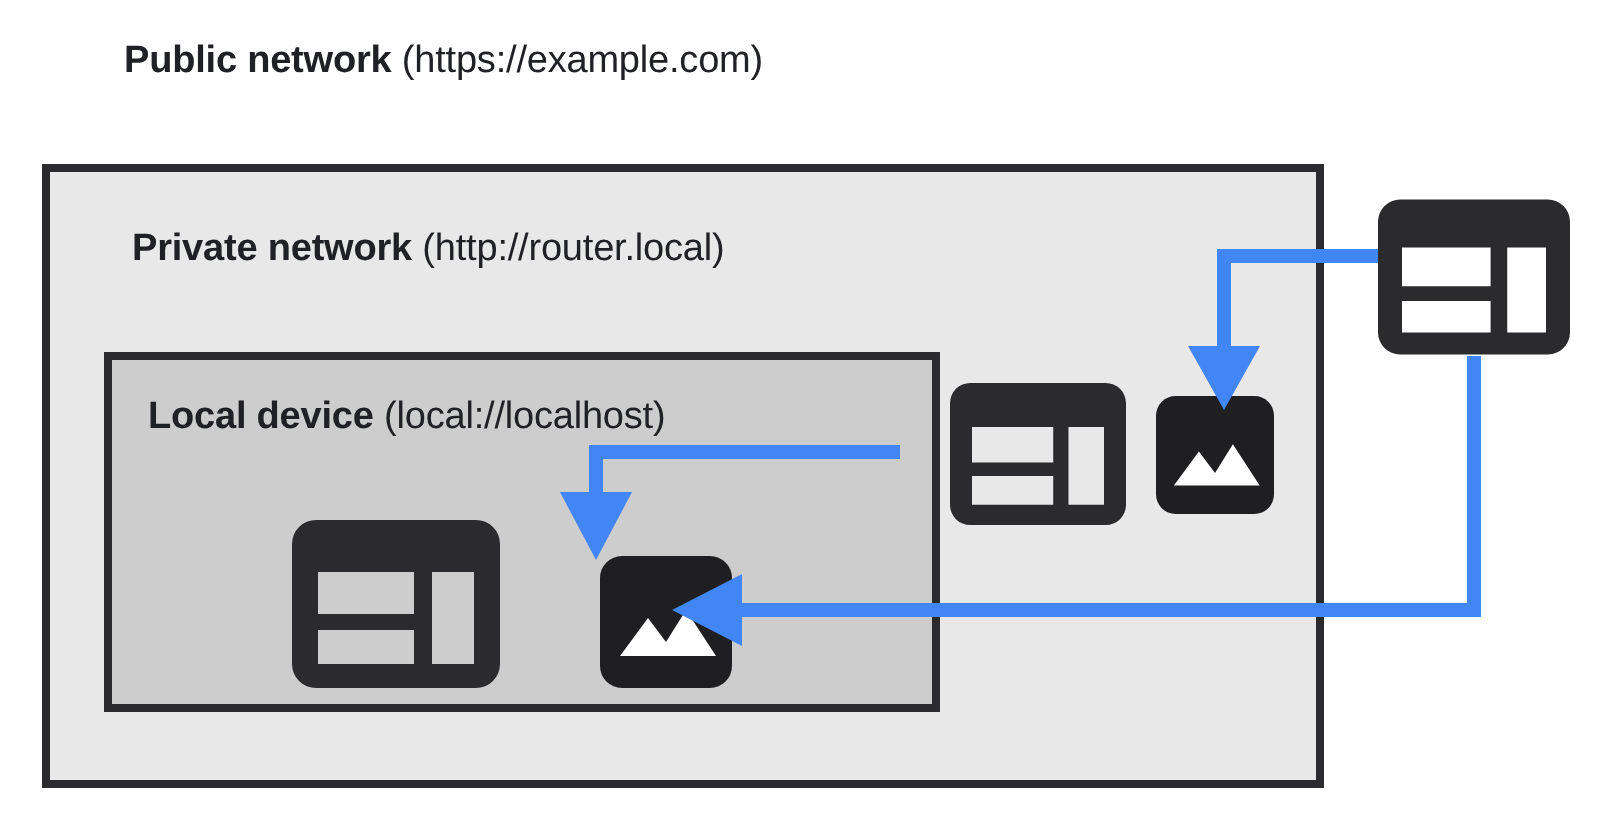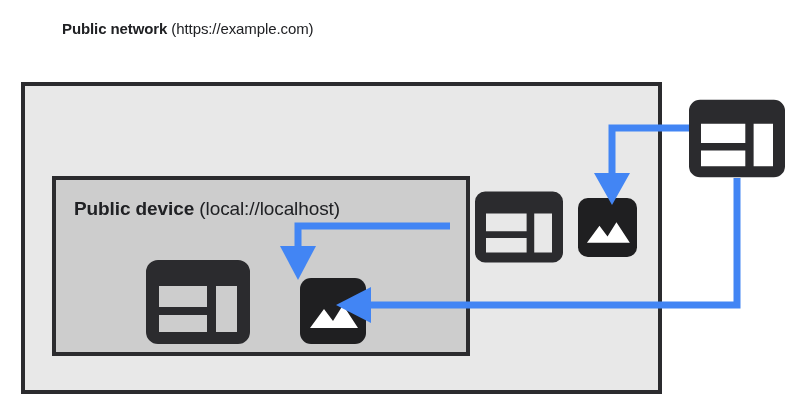--- a/index.html
+++ b/index.html
@@ -27,21 +27,21 @@
   
   .zone {
     position: absolute;
     box-sizing: border-box;
     border: 4px solid #2b2b2e;
   }
   #public-zone-title {
     position: absolute;
     left: 62px;
     top: 20px;
-    font-size: 15px;
+    font-size: 19px;
     color: #202124;
     letter-spacing: -0.1px;
     white-space: nowrap;
   }
   #private-zone {
     left: 21px;
     top: 82px;
     width: 641px;
     height: 312px;
     background: #e8e8e8;
@@ -92,25 +92,28 @@
 <body>
 
 <div id="canvas">
 
   <div id="public-zone-title">
     <span class="lbl-bold">Public network</span><span class="lbl-rest"> (https://example.com)</span>
   </div>
 
   <div id="private-zone" class="zone">
 
+    <div id="private-zone-label" class="zone-label">
+      <span class="lbl-bold">Private network</span><span class="lbl-rest"> (http://router.local)</span>
+    </div>
 
     <div id="local-zone" class="zone">
 
       <div id="local-zone-label" class="zone-label">
-        <span class="lbl-bold">Public device</span><span class="lbl-rest"> (local://localhost)</span>
+        <span class="lbl-bold">Local device</span><span class="lbl-rest"> (local://localhost)</span>
       </div>
 
       <svg class="icon" style="left:90px; top:80px;" width="104" height="84" viewBox="0 0 104 84">
         <path fill="#2b2b2e" fill-rule="evenodd" d="M12,0 H92 A12,12 0 0 1 104,12 V72 A12,12 0 0 1 92,84 H12 A12,12 0 0 1 0,72 V12 A12,12 0 0 1 12,0 Z
                  M13,26 H61 V47 H13 Z
                  M13,55 H61 V72 H13 Z
                  M70,26 H91 V72 H70 Z"></path>
       </svg>
 
       <svg class="icon" style="left:244px; top:98px;" width="66" height="66" viewBox="0 0 66 66">

